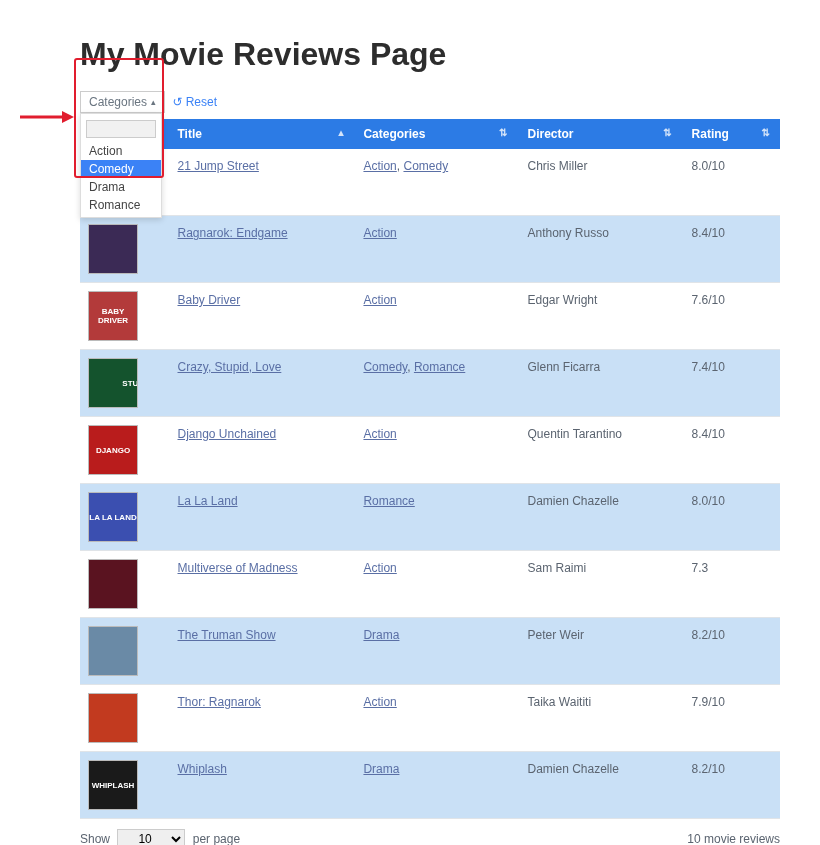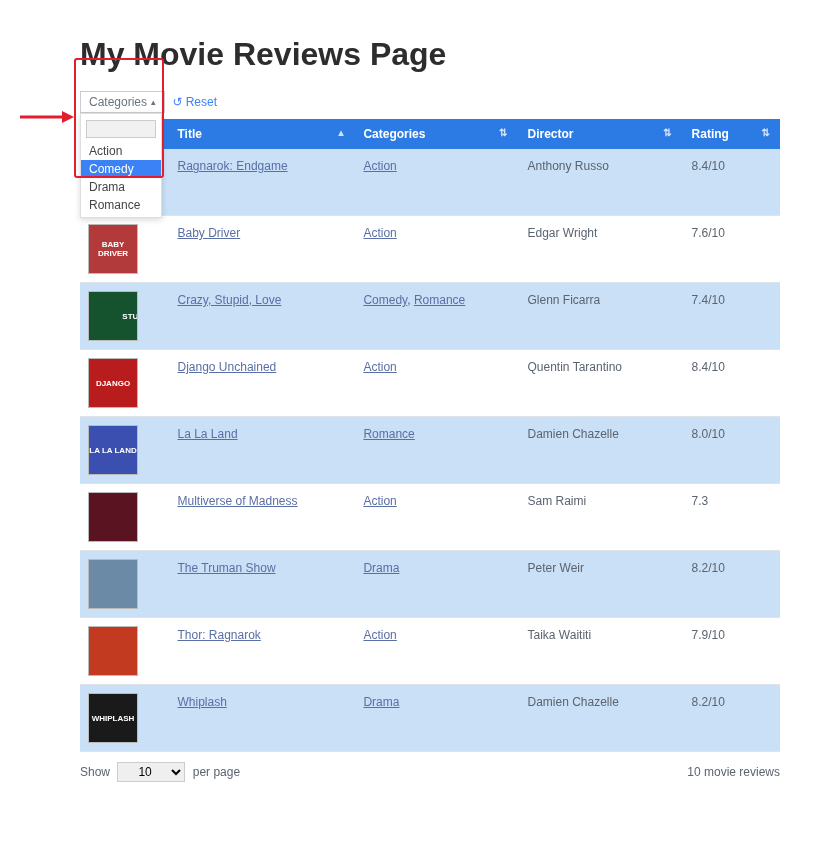--- a/index.html
+++ b/index.html
@@ -234,20 +234,29 @@
         <span class="sort-glyph">⇅</span>
       </th>
       <th>
         <span>Rating</span>
         <span class="sort-glyph">⇅</span>
       </th>
     </tr>
   </thead>
   <tbody>
 
+  <tr>
+        <td class="thumb-cell">
+          <div class="thumb" style="background: rgb(154, 164, 174);"></div>
+        </td>
+        <td><a class="link">21 Jump Street</a></td>
+        <td><a class="link">Action</a>, <a class="link">Comedy</a></td>
+        <td>Chris Miller</td>
+        <td>8.0/10</td>
+      </tr>
       <tr class="alt">
         <td class="thumb-cell">
           <div class="thumb" style="background: rgb(59, 42, 85);"></div>
         </td>
         <td><a class="link">Ragnarok: Endgame</a></td>
         <td><a class="link">Action</a></td>
         <td>Anthony Russo</td>
         <td>8.4/10</td>
       </tr>
       <tr>

